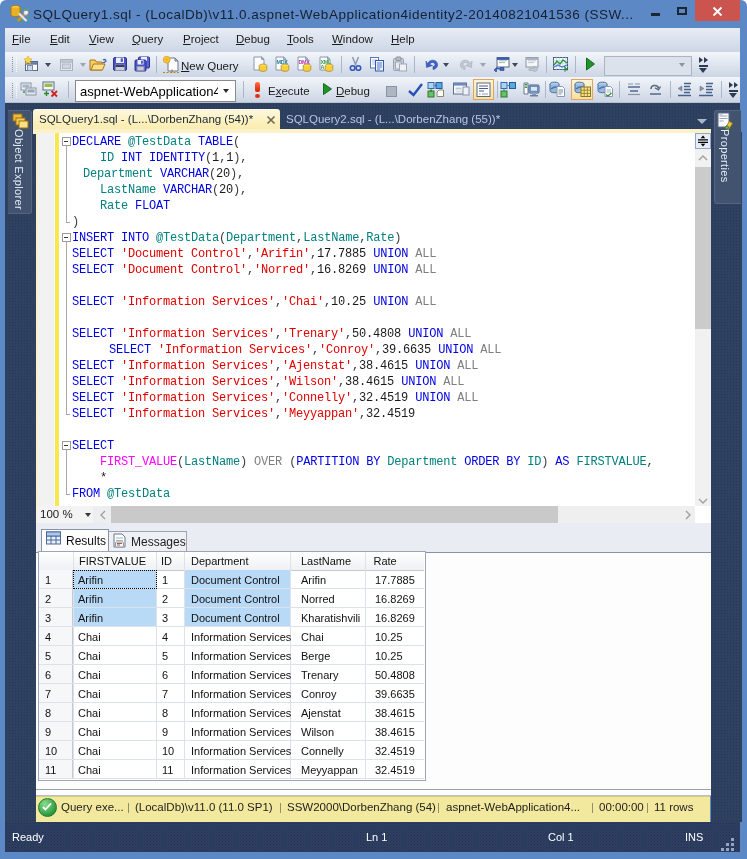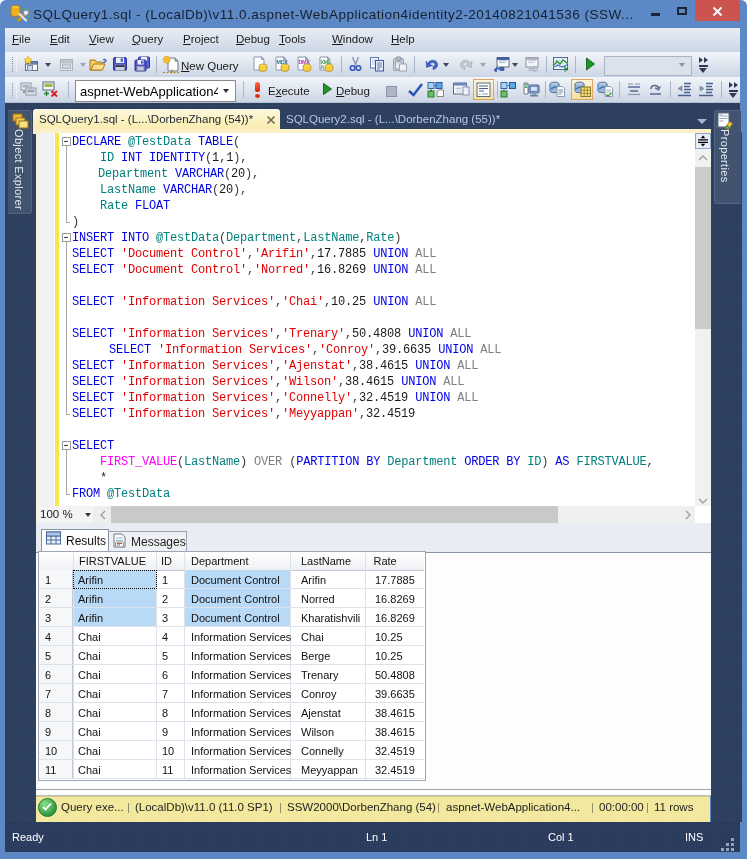--- a/index.html
+++ b/index.html
@@ -42,21 +42,21 @@
       <path d="M1.5 1.5 L9.5 9.5 M9.5 1.5 L1.5 9.5" stroke="#fff" stroke-width="1.8"></path>
     </svg>
 
   <div class="abs" style="left:5px;top:28px;width:735px;height:24px;background:linear-gradient(#e8edf5,#ccd6e5);"></div>
   <div class="menu-item" style="left:12px;"><u>F</u>ile</div>
   <div class="menu-item" style="left:50px;"><u>E</u>dit</div>
   <div class="menu-item" style="left:89px;"><u>V</u>iew</div>
   <div class="menu-item" style="left:132px;"><u>Q</u>uery</div>
   <div class="menu-item" style="left:183px;"><u>P</u>roject</div>
   <div class="menu-item" style="left:236px;"><u>D</u>ebug</div>
-  <div class="menu-item" style="left:279px;"><u>T</u>ools</div>
+  <div class="menu-item" style="left:287px;"><u>T</u>ools</div>
   <div class="menu-item" style="left:332px;"><u>W</u>indow</div>
   <div class="menu-item" style="left:391px;"><u>H</u>elp</div>
 
   <div class="abs toolbar tb1"></div>
   <div class="abs grip" style="left:12px;top:57px;"></div>
 <svg class="abs" style="left:23px;top:56px;" width="17" height="17" viewBox="0 0 17 17">
       <rect x="2.5" y="5.5" width="12" height="9" fill="#fdfefe" stroke="#5a6a84"></rect>
       <rect x="2.5" y="5.5" width="12" height="2.6" fill="#6a88bc" stroke="#5a6a84"></rect>
       <rect x="4.5" y="9.5" width="5" height="5" fill="#c8d8f0" stroke="#7a8aa8"></rect>
       <path d="M5 0 l1.2 2.6 2.8 0.4 -2 2 0.5 2.8 -2.5-1.3 -2.5 1.3 0.5-2.8 -2-2 2.8-0.4 Z" fill="#ffd83c" stroke="#d8a018" stroke-width="0.5"></path>
@@ -352,21 +352,21 @@
       <div class="abs" style="left:24px;top:100px;width:7px;height:7px;border:1px solid #9a9a9a;background:#fff;z-index:2;"></div>
       <div class="abs" style="left:26px;top:104px;width:4px;height:1px;background:#3c3c3c;z-index:3;"></div>
       <div class="abs" style="left:28px;top:109px;width:1px;height:172px;background:#a8a8a8;"></div>
       <div class="abs" style="left:28px;top:281px;width:4px;height:1px;background:#a8a8a8;"></div>
       <div class="abs" style="left:24px;top:308px;width:7px;height:7px;border:1px solid #9a9a9a;background:#fff;z-index:2;"></div>
       <div class="abs" style="left:26px;top:312px;width:4px;height:1px;background:#3c3c3c;z-index:3;"></div>
       <div class="abs" style="left:28px;top:317px;width:1px;height:44px;background:#a8a8a8;"></div>
       <div class="abs" style="left:28px;top:361px;width:4px;height:1px;background:#a8a8a8;"></div>
     <div class="ed-code abs" style="left:34px;top:1px;height:16px;"><span class="k">DECLARE</span><span class="n"> </span><span class="t">@TestData</span><span class="n"> </span><span class="k">TABLE</span><span class="p">(</span></div>
 <div class="ed-code abs" style="left:34px;top:17px;height:16px;"><span class="n">    </span><span class="t">ID</span><span class="n"> </span><span class="k">INT</span><span class="n"> </span><span class="k">IDENTITY</span><span class="p">(</span><span class="n">1</span><span class="p">,</span><span class="n">1</span><span class="p">),</span></div>
-<div class="ed-code abs" style="left:32px;top:33px;height:16px;"><span class="n">    </span><span class="t">Department</span><span class="n"> </span><span class="k">VARCHAR</span><span class="p">(</span><span class="n">20</span><span class="p">),</span></div>
+<div class="ed-code abs" style="left:17px;top:33px;height:16px;"><span class="n">    </span><span class="t">Department</span><span class="n"> </span><span class="k">VARCHAR</span><span class="p">(</span><span class="n">20</span><span class="p">),</span></div>
 <div class="ed-code abs" style="left:34px;top:49px;height:16px;"><span class="n">    </span><span class="t">LastName</span><span class="n"> </span><span class="k">VARCHAR</span><span class="p">(</span><span class="n">20</span><span class="p">),</span></div>
 <div class="ed-code abs" style="left:34px;top:65px;height:16px;"><span class="n">    </span><span class="t">Rate</span><span class="n"> </span><span class="k">FLOAT</span></div>
 <div class="ed-code abs" style="left:34px;top:81px;height:16px;"><span class="p">)</span></div>
 <div class="ed-code abs" style="left:34px;top:97px;height:16px;"><span class="k">INSERT</span><span class="n"> </span><span class="k">INTO</span><span class="n"> </span><span class="t">@TestData</span><span class="p">(</span><span class="t">Department</span><span class="p">,</span><span class="t">LastName</span><span class="p">,</span><span class="t">Rate</span><span class="p">)</span></div>
 <div class="ed-code abs" style="left:34px;top:113px;height:16px;"><span class="k">SELECT</span><span class="n"> </span><span class="s">'Document Control'</span><span class="p">,</span><span class="s">'Arifin'</span><span class="p">,</span><span class="n">17.7885</span><span class="n"> </span><span class="k">UNION</span><span class="n"> </span><span class="o">ALL</span></div>
 <div class="ed-code abs" style="left:34px;top:129px;height:16px;"><span class="k">SELECT</span><span class="n"> </span><span class="s">'Document Control'</span><span class="p">,</span><span class="s">'Norred'</span><span class="p">,</span><span class="n">16.8269</span><span class="n"> </span><span class="k">UNION</span><span class="n"> </span><span class="o">ALL</span></div>
 <div class="ed-code abs" style="left:34px;top:161px;height:16px;"><span class="k">SELECT</span><span class="n"> </span><span class="s">'Information Services'</span><span class="p">,</span><span class="s">'Chai'</span><span class="p">,</span><span class="n">10.25</span><span class="n"> </span><span class="k">UNION</span><span class="n"> </span><span class="o">ALL</span></div>
 <div class="ed-code abs" style="left:34px;top:193px;height:16px;"><span class="k">SELECT</span><span class="n"> </span><span class="s">'Information Services'</span><span class="p">,</span><span class="s">'Trenary'</span><span class="p">,</span><span class="n">50.4808</span><span class="n"> </span><span class="k">UNION</span><span class="n"> </span><span class="o">ALL</span></div>
 <div class="ed-code abs" style="left:34px;top:209px;height:16px;margin-left:37px;"><span class="k">SELECT</span><span class="n"> </span><span class="s">'Information Services'</span><span class="p">,</span><span class="s">'Conroy'</span><span class="p">,</span><span class="n">39.6635</span><span class="n"> </span><span class="k">UNION</span><span class="n"> </span><span class="o">ALL</span></div>
 <div class="ed-code abs" style="left:34px;top:225px;height:16px;"><span class="k">SELECT</span><span class="n"> </span><span class="s">'Information Services'</span><span class="p">,</span><span class="s">'Ajenstat'</span><span class="p">,</span><span class="n">38.4615</span><span class="n"> </span><span class="k">UNION</span><span class="n"> </span><span class="o">ALL</span></div>

